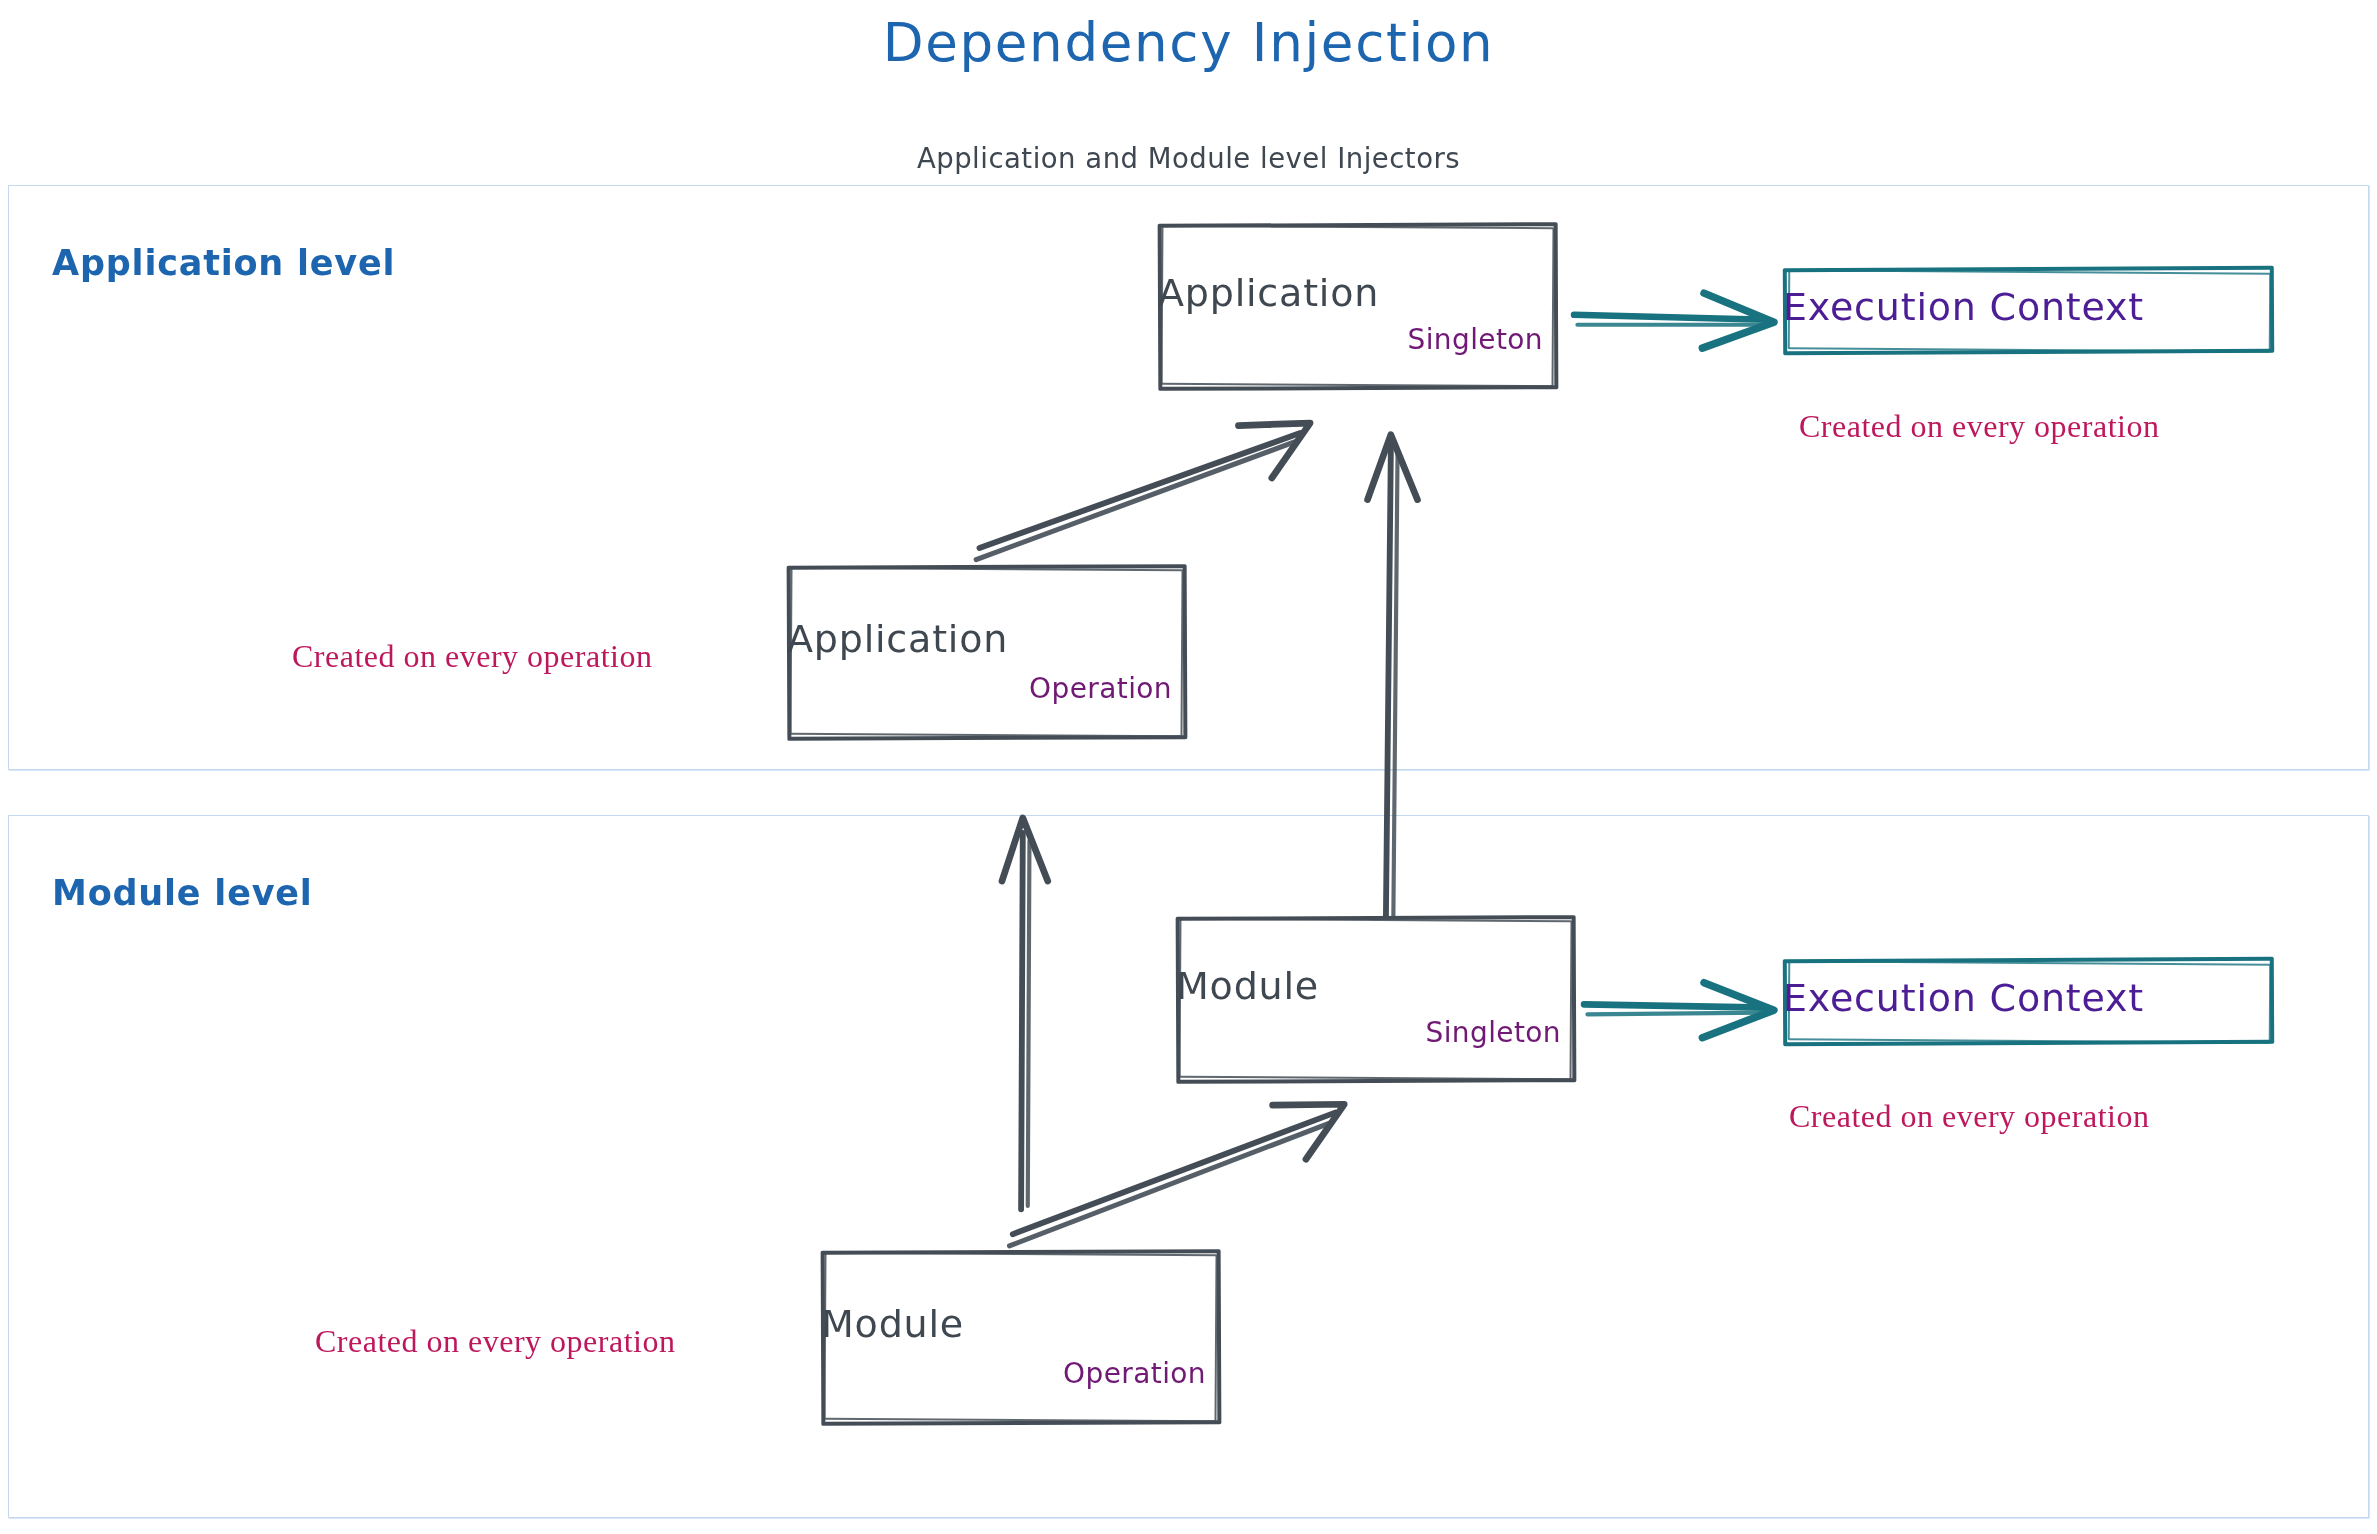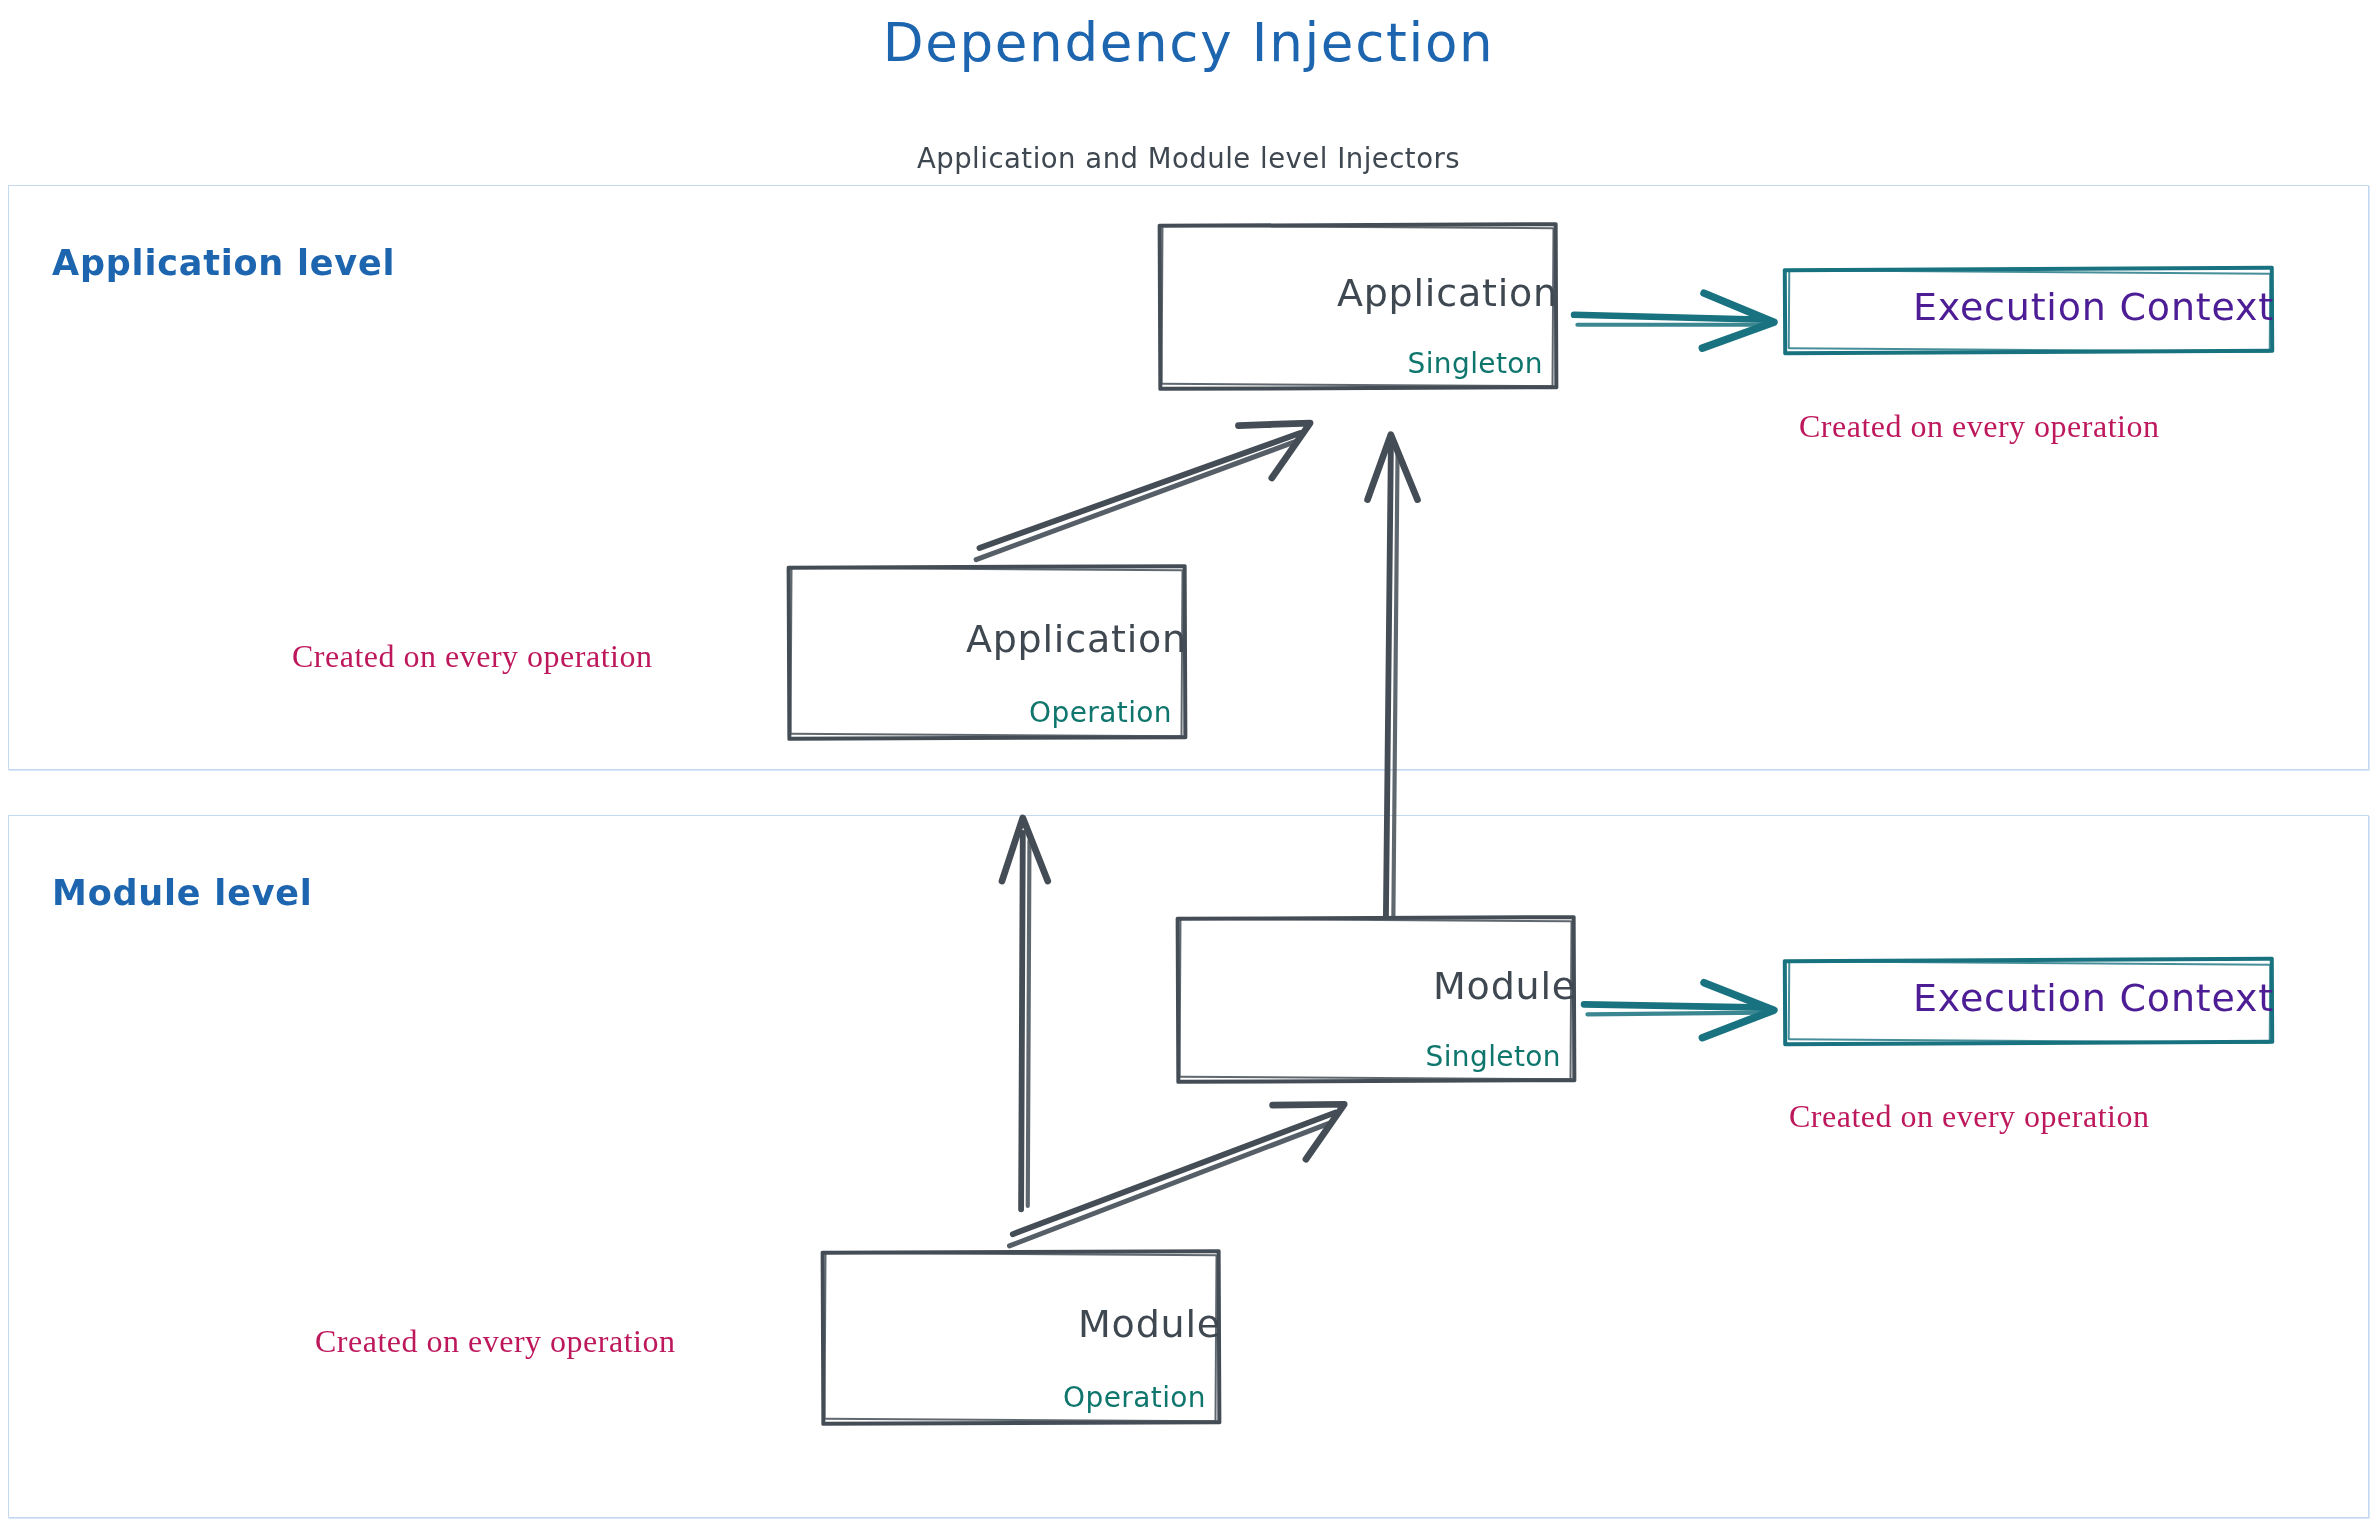--- a/index.html
+++ b/index.html
@@ -96,36 +96,35 @@
     inset: 4.2px 3.3px 3.3px 5px;
     border: 2.5px solid #18727f;
     border-radius: 1.7px;
     transform: rotate(0.4deg);
     opacity: .8;
   }
 
   .node-title {
     position: absolute;
     left: 0; right: 0;
-    text-align: right;
+    text-align: left;
     color: #3f4850;
     font-family: "DejaVu Sans", sans-serif;
     font-size: 38px;
     letter-spacing: 0.8px;
     white-space: nowrap;
   }
   .node-scope {
     position: absolute;
     right: 15px;
-    color: #0f766e;
+    color: #701a75;
     font-family: "DejaVu Sans", sans-serif;
     font-size: 28px;
     letter-spacing: 0.4px;
     white-space: nowrap;
-    margin-top: 24px;
   }
   .node-teal .node-title {
     color: #4c1d95;
     font-size: 38px;
   }
 
   
   #box-app-singleton   { left: 1158px; top: 223px;  width: 400px; height: 167px; }
   #box-exec-app        { left: 1783px; top: 267px;  width: 491px; height: 87px; }
   #box-app-operation   { left: 787px;  top: 565px;  width: 400px; height: 175px; }

